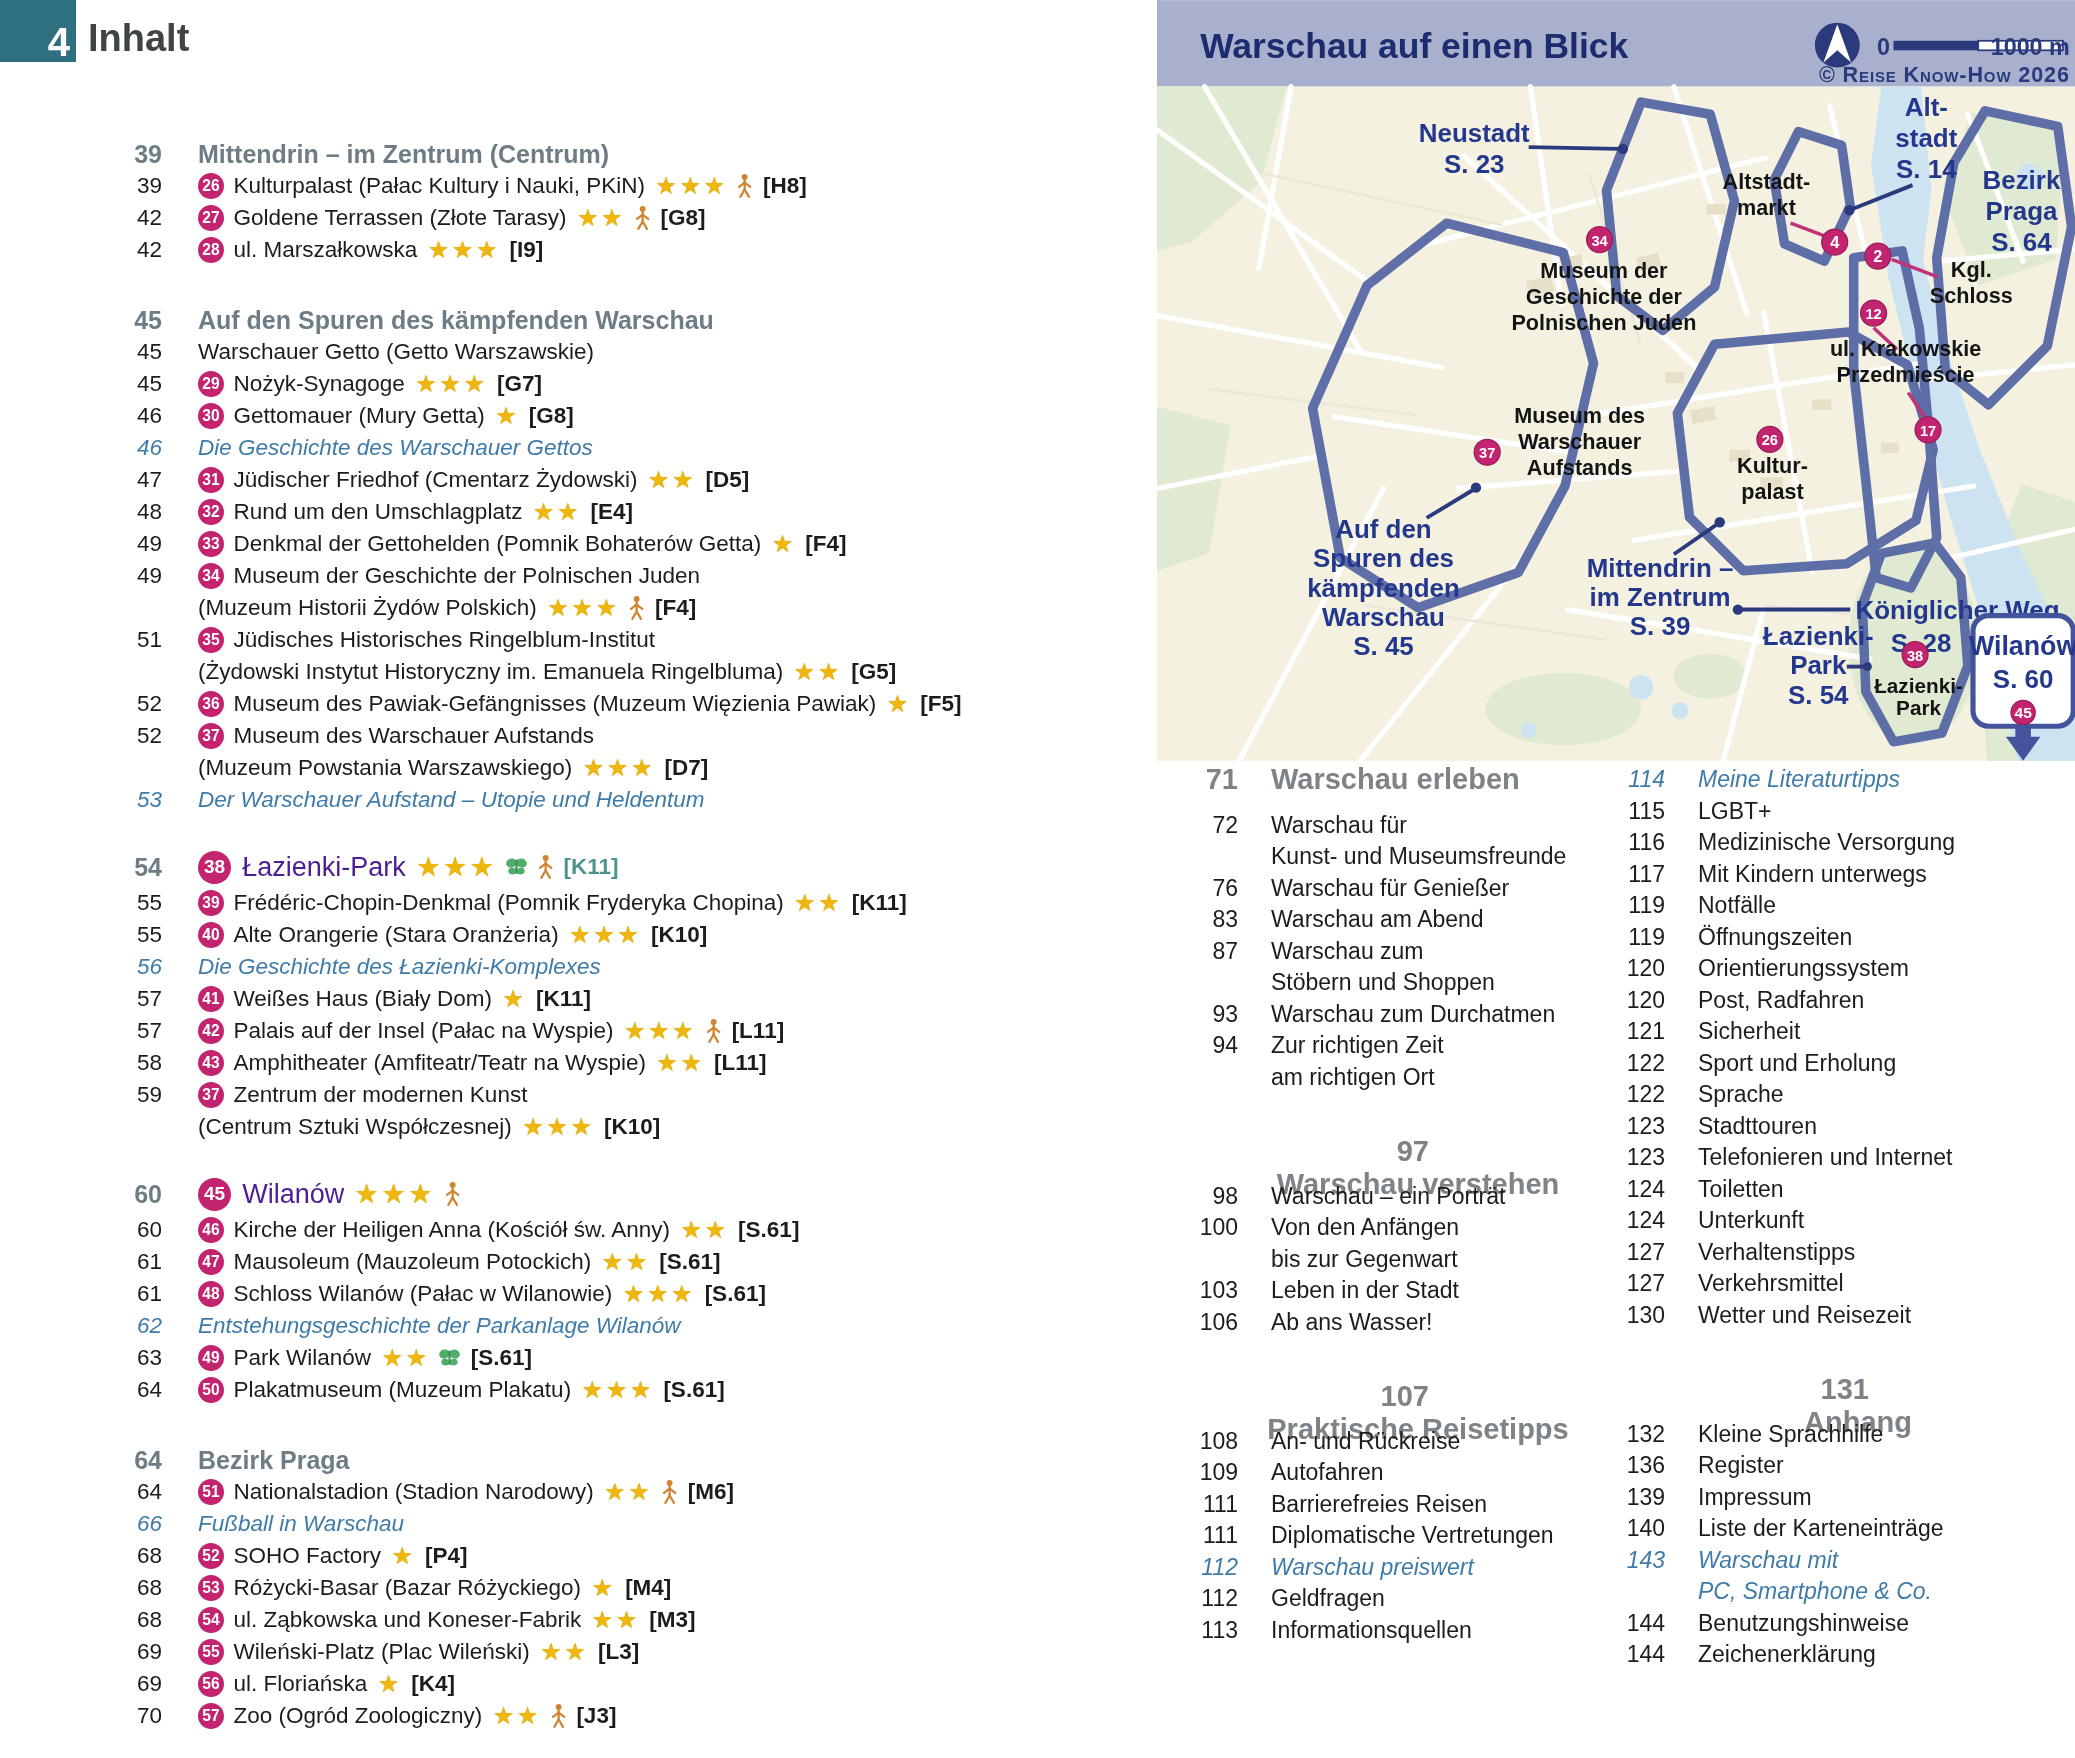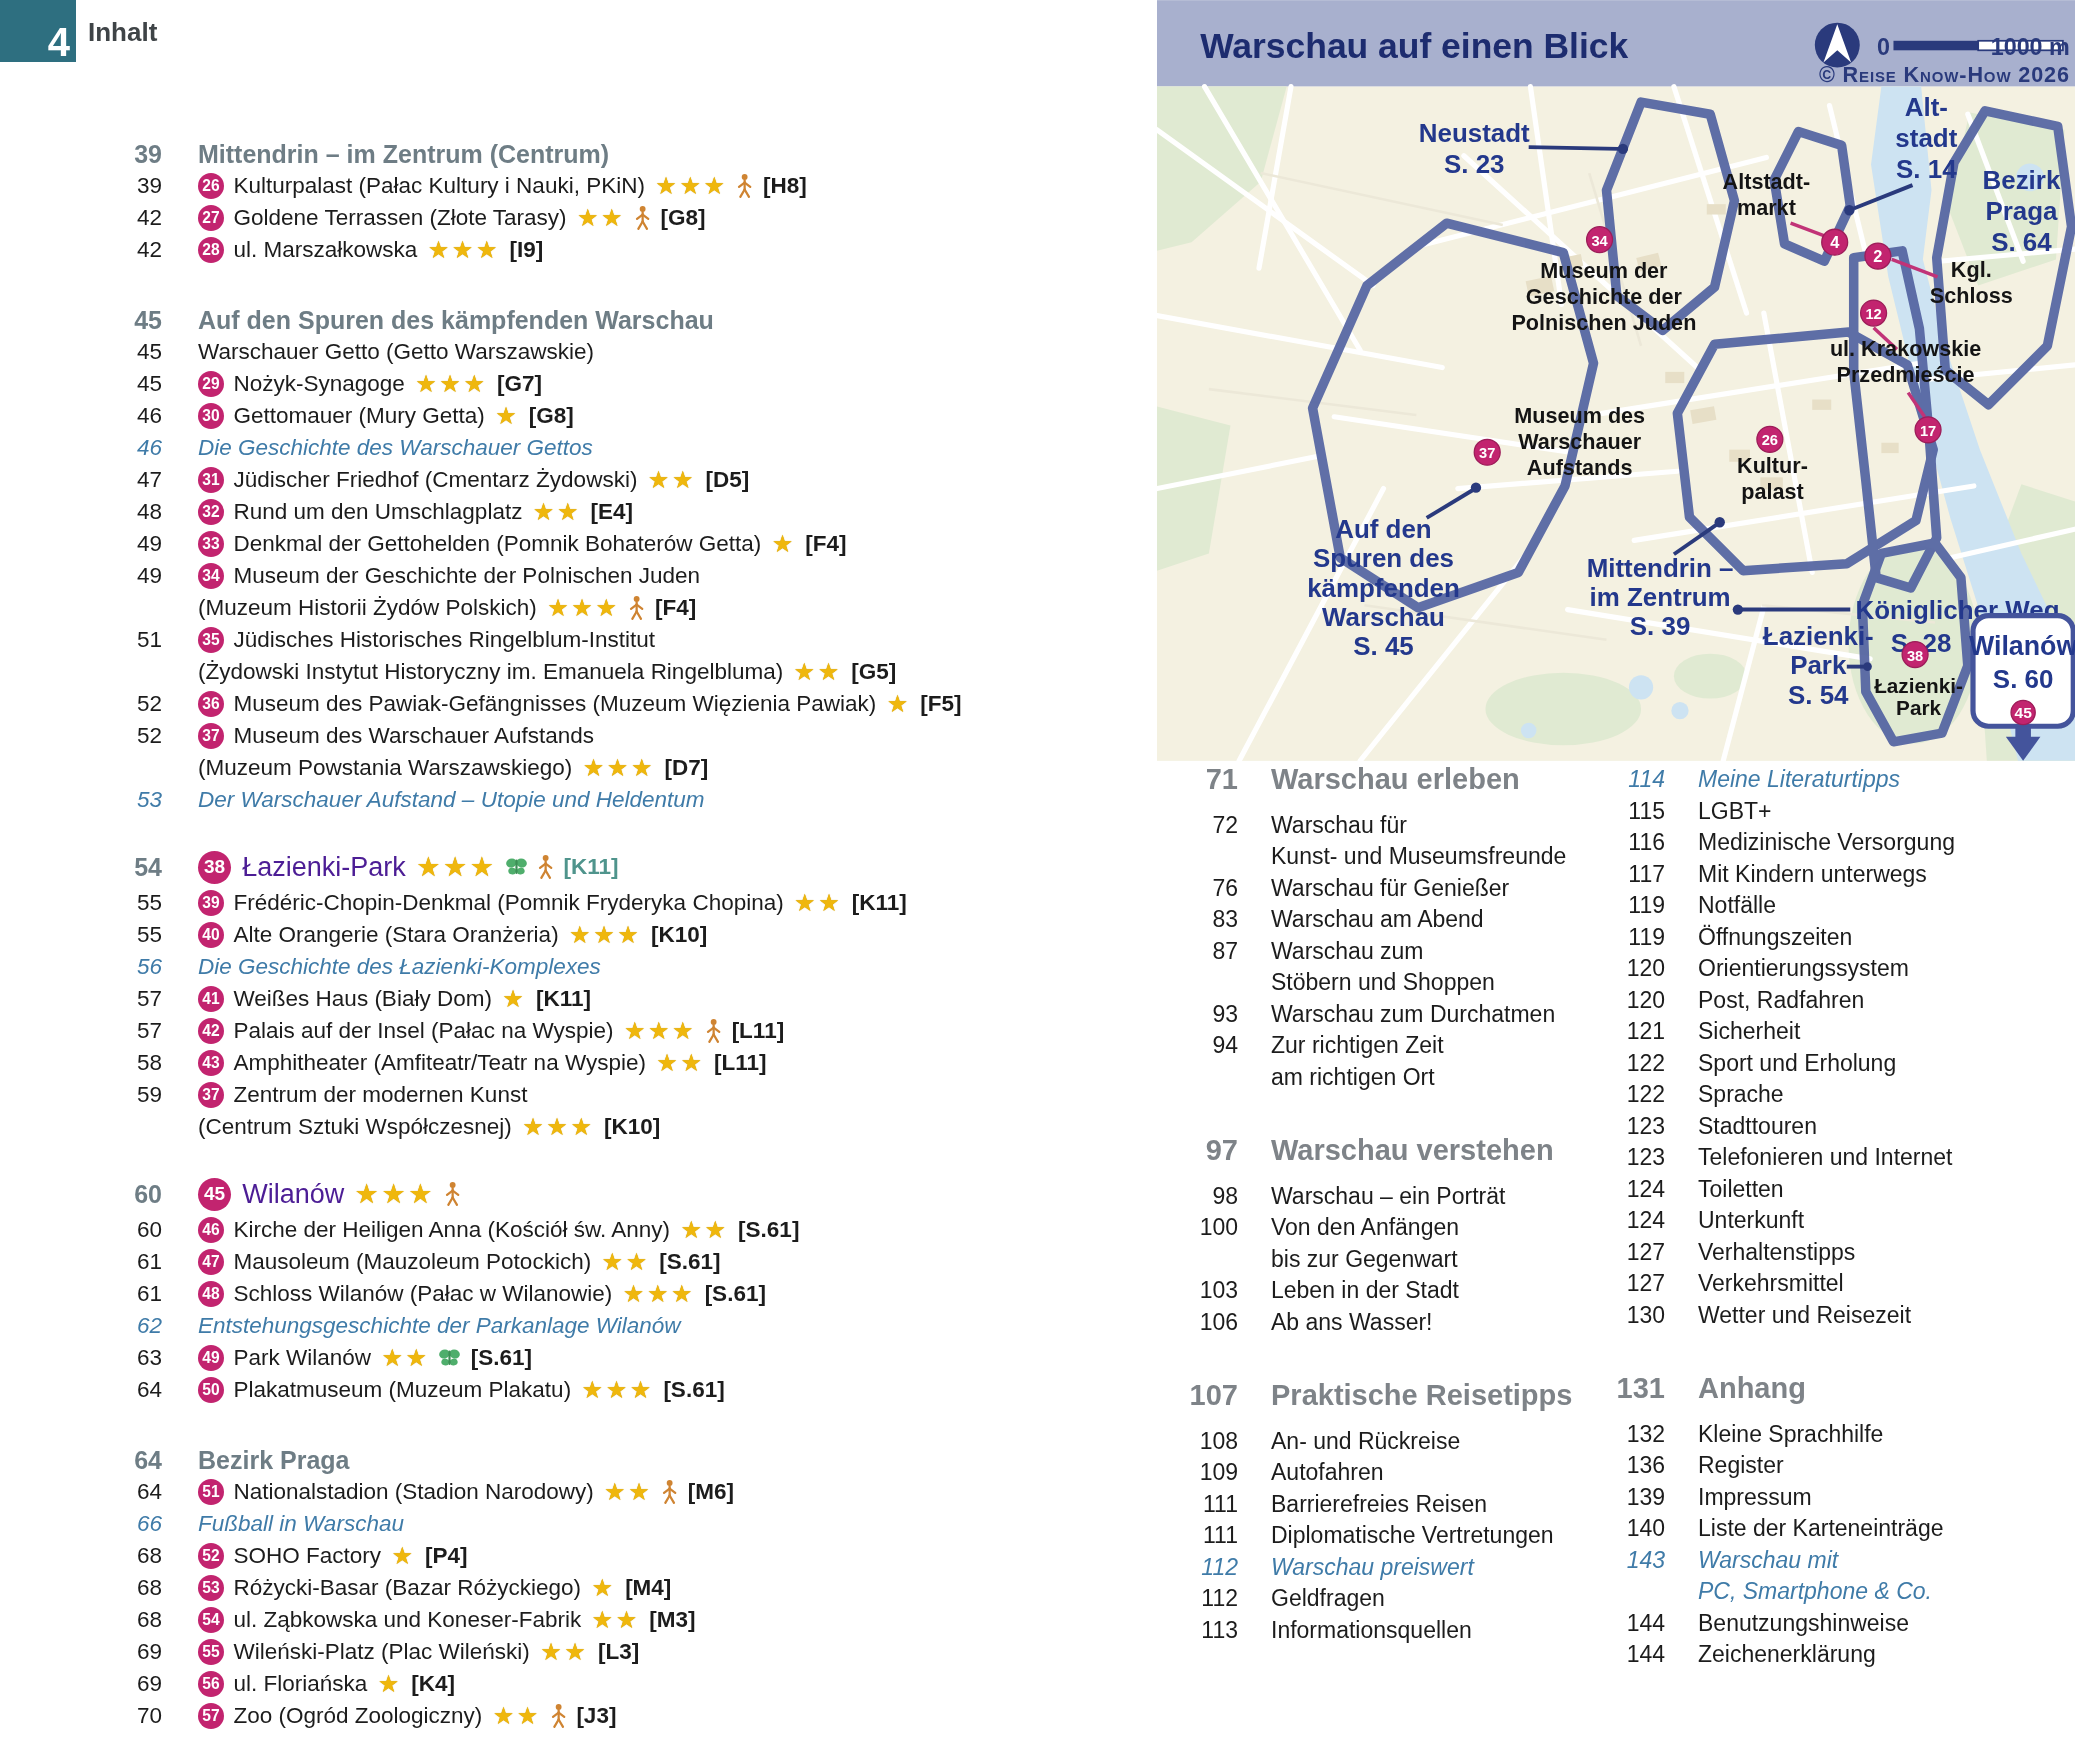--- a/index.html
+++ b/index.html
@@ -4,38 +4,38 @@
 <style>
   html,body{margin:0;padding:0;}
   body{
     width:2075px;height:1759px;position:relative;background:#ffffff;
     font-family:"Liberation Sans", sans-serif;overflow:hidden;
     -webkit-font-smoothing:antialiased;
   }
   
   .corner-block{position:absolute;left:0;top:0;width:76px;height:62px;background:#2e6f80;}
   .corner-num{position:absolute;right:6px;bottom:0px;color:#ffffff;font-weight:bold;font-size:40px;line-height:1;}
-  .page-title{position:absolute;left:88px;top:19px;color:#3f4447;font-weight:bold;font-size:26px;line-height:1;}
+  .page-title{position:absolute;left:88px;top:19px;color:#3f4447;font-weight:bold;font-size:38px;line-height:1;}
 
   
   .toc{position:absolute;}
   #toc-left{left:91px;top:138px;width:1051px;}
   #toc-middle{left:1183px;top:764px;width:437px;}
   #toc-right{left:1610px;top:764px;width:463px;}
 
   .trow{display:flex;align-items:center;height:32px;font-size:22.5px;color:#1c1c1c;white-space:nowrap;}
   .trow .pg{width:71px;flex:none;text-align:right;}
   .trow .content{margin-left:36px;display:flex;align-items:center;}
   #toc-middle .trow,#toc-right .trow{height:31.5px;font-size:23px;align-items:center;}
   #toc-middle .trow .pg,#toc-right .trow .pg{width:55px;}
   #toc-middle .trow .content,#toc-right .trow .content{margin-left:33px;}
 
   .gap{margin-top:38px;}
   .gap-sm{margin-top:31px;}
-  .gap-lg{margin-top:42px;}
+  .gap-lg{margin-top:42px;flex-direction:column;}
 
   .header .pg,.header .txt{color:#6e7d85;font-weight:bold;font-size:25px;}
   .feature{height:40px;}
   .feature .pg{color:#6e7d85;font-weight:bold;font-size:25px;}
   .feature .txt{color:#4c1d95;font-weight:normal;font-size:27px;}
   .essay .pg,.essay .txt,.essay-cont .txt{color:#3f7ba8;font-style:italic;}
   .chapter{height:40px;margin-bottom:14px;}
   .chapter .pg,.chapter .txt{color:#7e8388;font-weight:bold;font-size:29px;}
 
   .marker{width:26px;height:26px;border-radius:50%;background:#c2246f;color:#fff;font-weight:bold;

